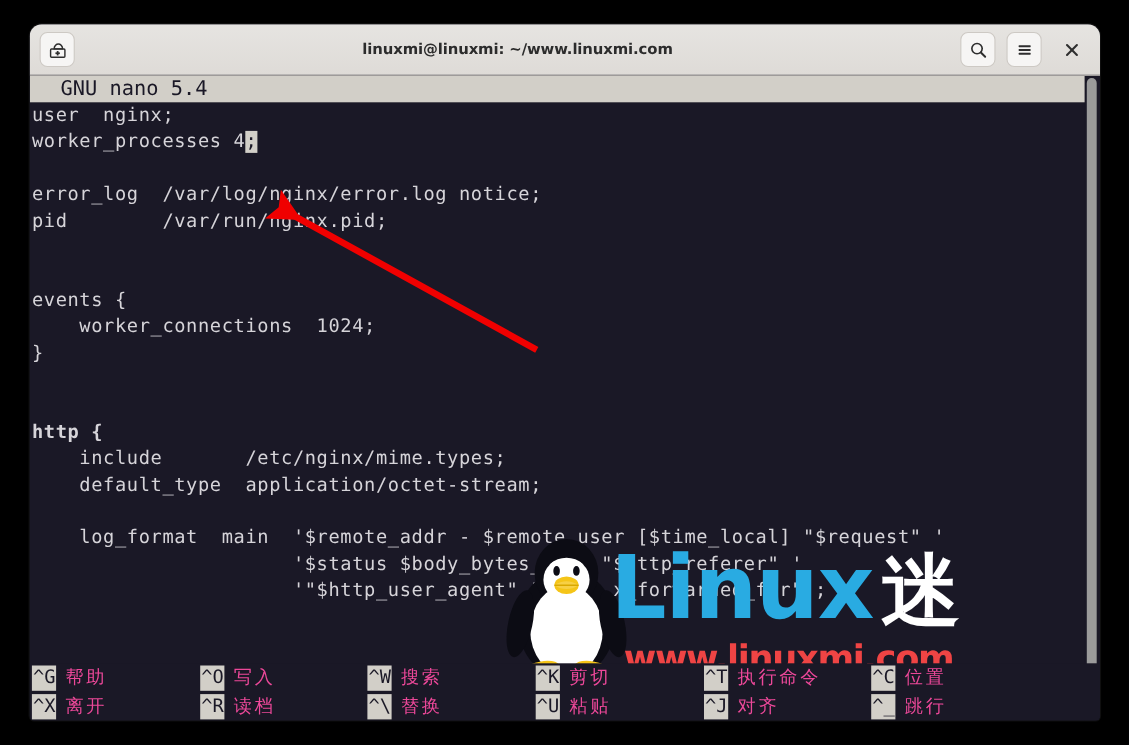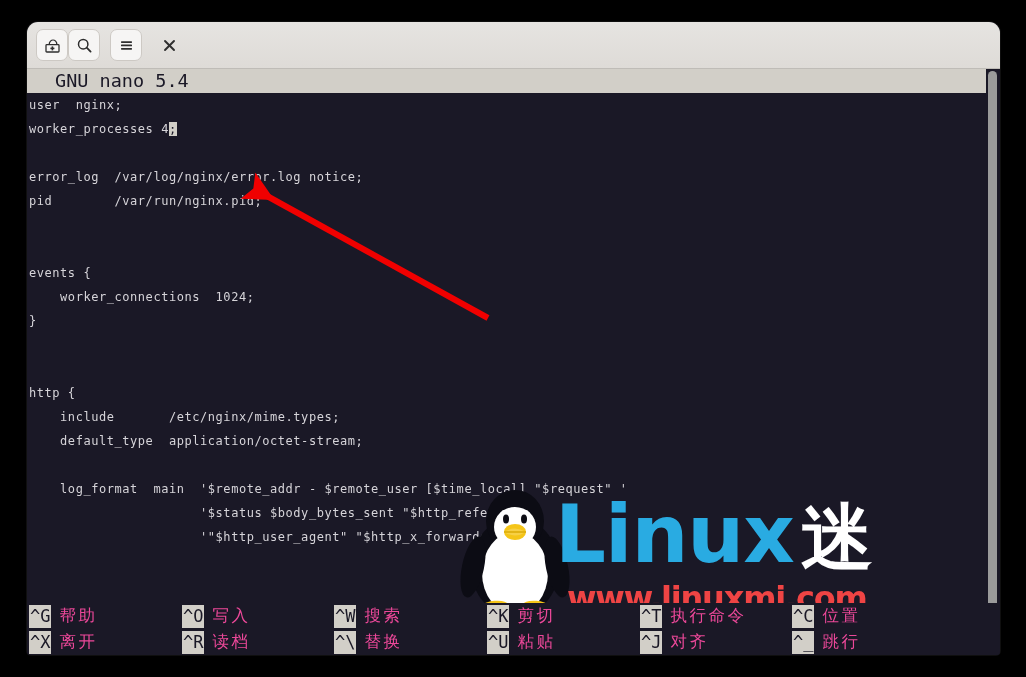--- a/index.html
+++ b/index.html
@@ -131,21 +131,21 @@
     right: 0;
     bottom: 0;
     padding-left: 2px;
   }
 
   .code-line {
     position: absolute;
     left: 2px;
     white-space: pre;
     font-family: "DejaVu Sans Mono", monospace;
-    font-size: 12px;
+    font-size: 17px;
     line-height: 24px;
     color: #d6d4d9;
     letter-spacing: 0.55px;
   }
 
   .cursor-cell {
     background: #d2cfc8;
     color: #1a1826;
   }
 
@@ -291,20 +291,21 @@
           <svg width="17" height="17" viewBox="0 0 17 17">
             <path d="M2.5 5.5 A3 3 0 0 1 8.5 5.5 L8.5 5.5" fill="none" stroke="#2e2e2e" stroke-width="0"></path>
             <path d="M2 6.5 C2 3.6 4 2 5.5 2 C7 2 9 3.6 9 6.5 Z" fill="none" stroke="#2e2e2e" stroke-width="1.2" transform="translate(3,1) scale(1.1,1)"></path>
             <rect x="2" y="7.6" width="13" height="7.4" rx="0.8" fill="none" stroke="#2e2e2e" stroke-width="1.3"></rect>
             <rect x="7.6" y="9.4" width="1.6" height="4" fill="#2e2e2e"></rect>
             <rect x="6.4" y="10.6" width="4" height="1.6" fill="#2e2e2e"></rect>
           </svg>
         </div>
       </div>
 
+      <div id="titlebar-title">linuxmi@linuxmi: ~/www.linuxmi.com</div>
 
       <div id="tb-right">
         <div class="tb-btn">
           <svg width="17" height="17" viewBox="0 0 17 17">
             <circle cx="7.2" cy="7.2" r="4.7" fill="none" stroke="#2e2e2e" stroke-width="1.5"></circle>
             <line x1="10.7" y1="10.7" x2="14.6" y2="14.6" stroke="#2e2e2e" stroke-width="1.8" stroke-linecap="round"></line>
           </svg>
         </div>
         <div class="tb-btn">
           <svg width="17" height="17" viewBox="0 0 17 17">
@@ -337,21 +338,21 @@
         <div class="code-line" style="top:48px;"></div>
         <div class="code-line" style="top:72px;text-align:center;">error_log  /var/log/nginx/error.log notice;</div>
         <div class="code-line" style="top:96px;">pid        /var/run/nginx.pid;</div>
         <div class="code-line" style="top:120px;"></div>
         <div class="code-line" style="top:144px;"></div>
         <div class="code-line" style="top:168px;">events {</div>
         <div class="code-line" style="top:192px;">    worker_connections  1024;</div>
         <div class="code-line" style="top:216px;">}</div>
         <div class="code-line" style="top:240px;"></div>
         <div class="code-line" style="top:264px;"></div>
-        <div class="code-line" style="top:288px;">http {</div>
+        <div class="code-line" style="top:288px;font-weight:bold;">http {</div>
         <div class="code-line" style="top:312px;">    include       /etc/nginx/mime.types;</div>
         <div class="code-line" style="top:336px;">    default_type  application/octet-stream;</div>
         <div class="code-line" style="top:360px;"></div>
         <div class="code-line" style="top:384px;">    log_format  main  '$remote_addr - $remote_user [$time_local] "$request" '</div>
         <div class="code-line" style="top:408px;">                      '$status $body_bytes_sent "$http_referer" '</div>
         <div class="code-line" style="top:432px;">                      '"$http_user_agent" "$http_x_forwarded_for"';</div>
       </div>
 
       <div id="watermark">
         <svg id="wm-tux" width="140" height="140" viewBox="0 0 140 140">

